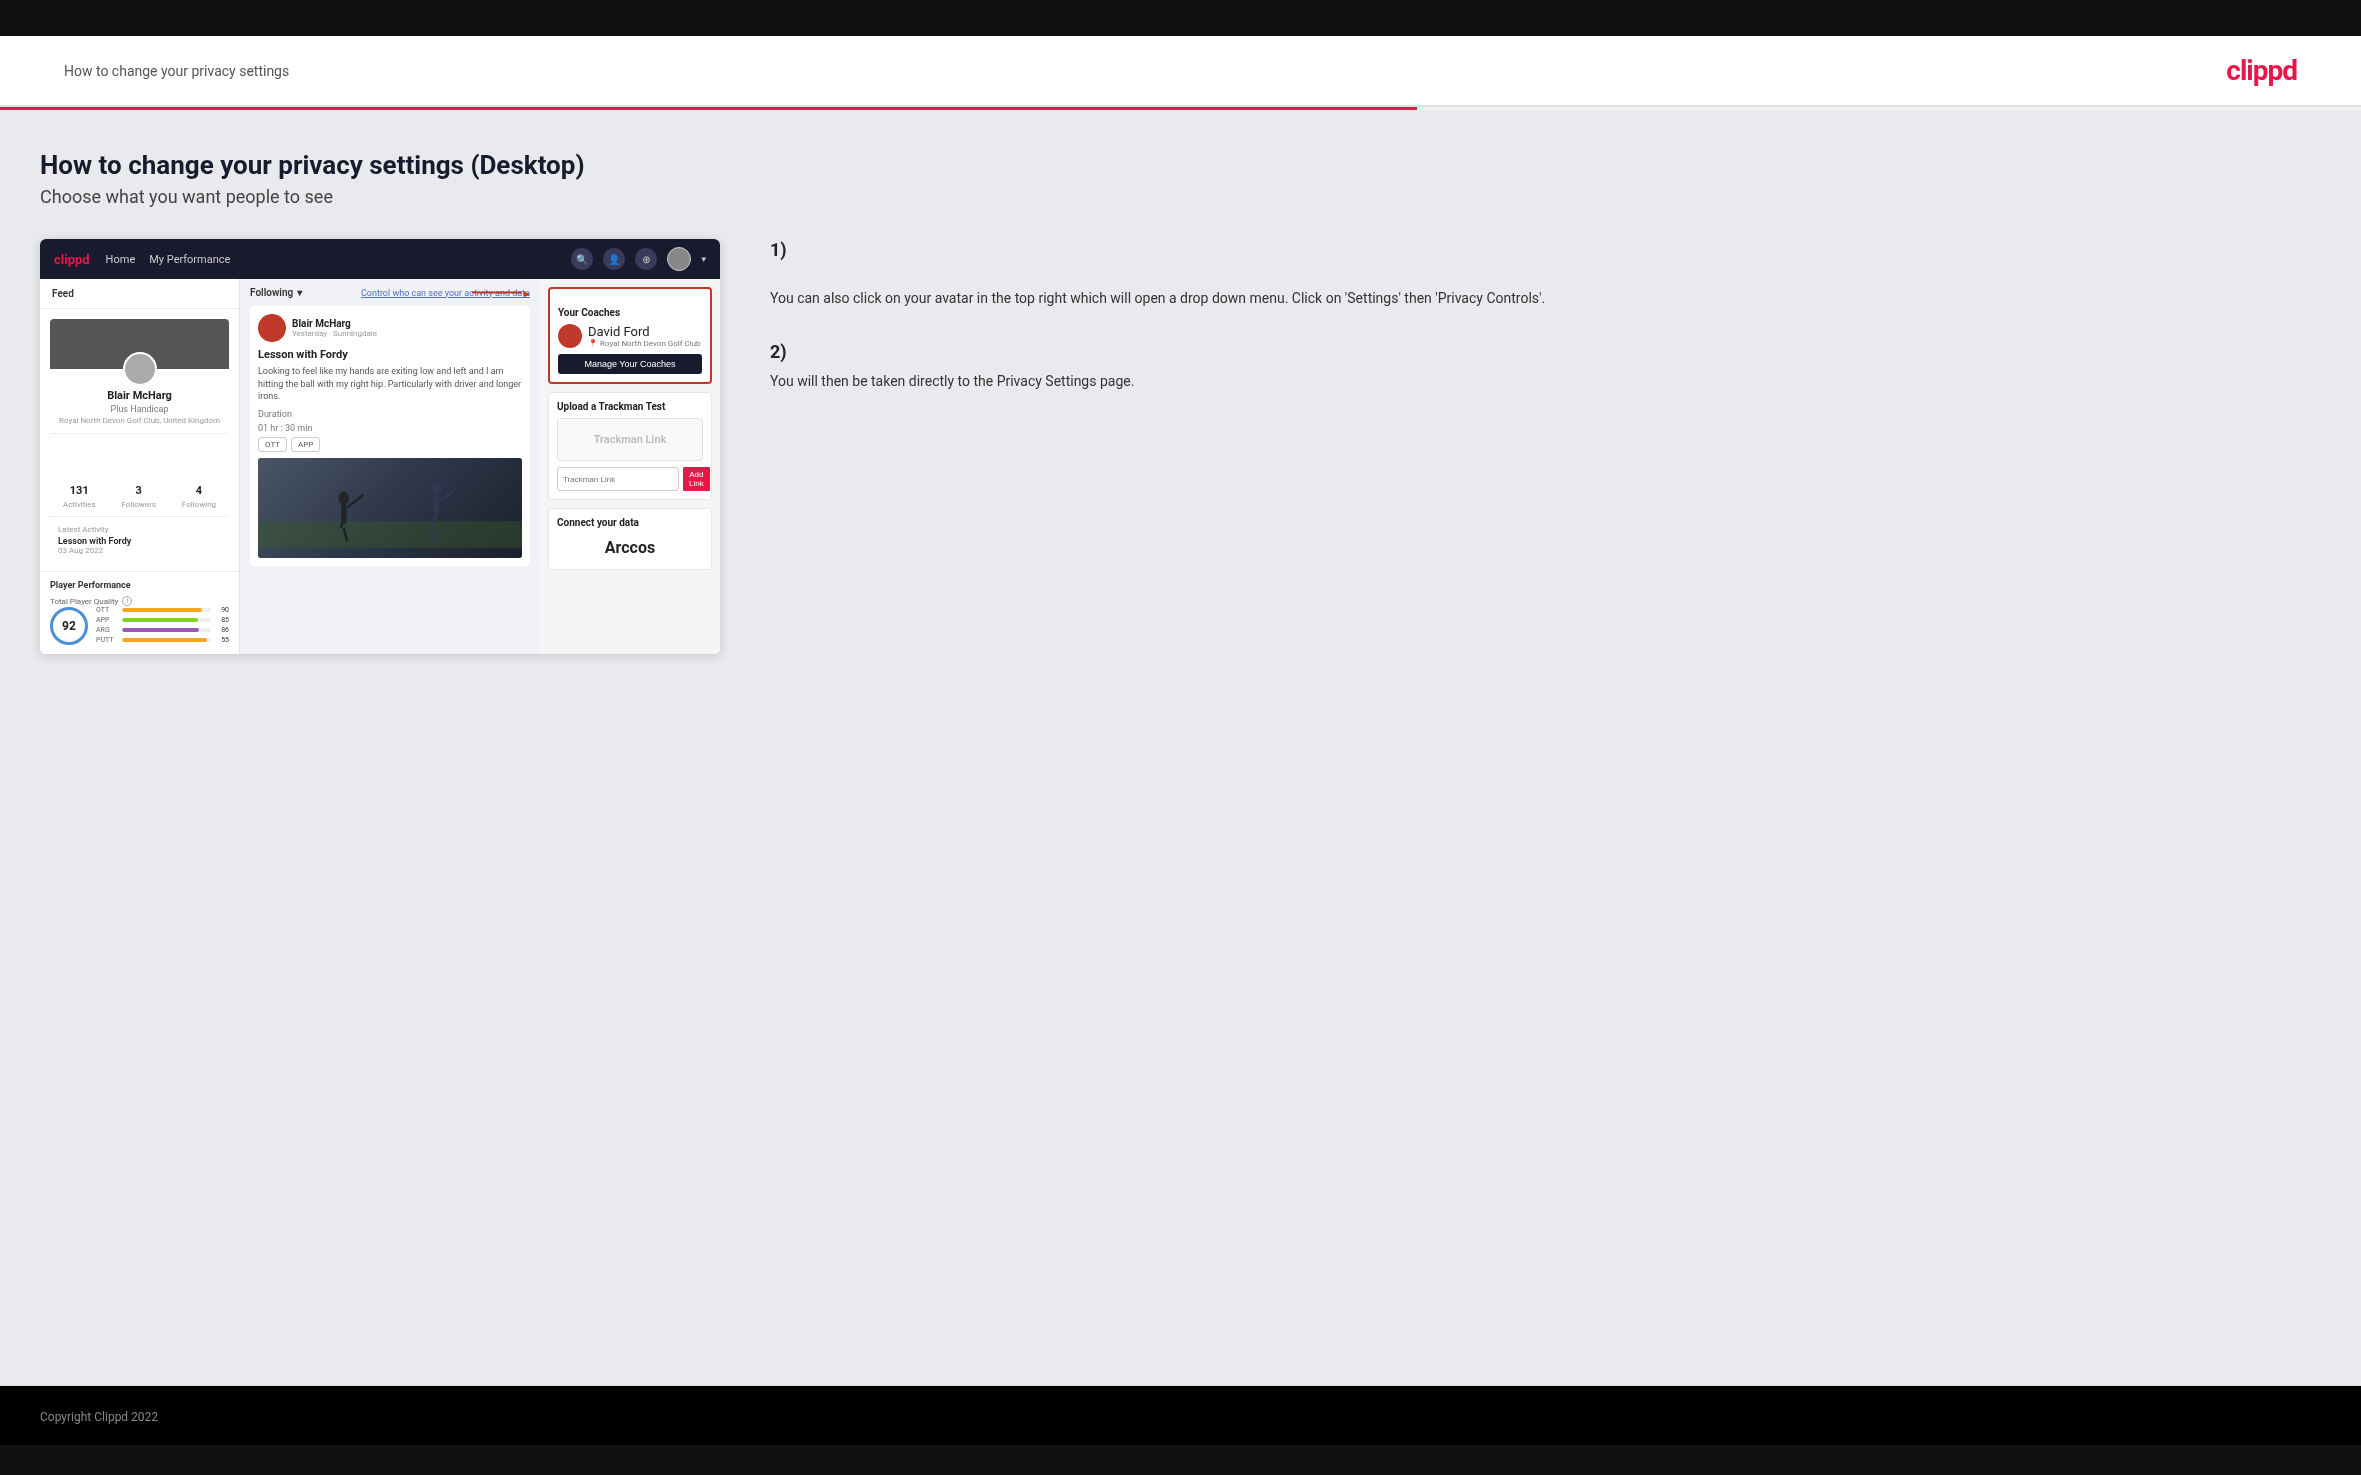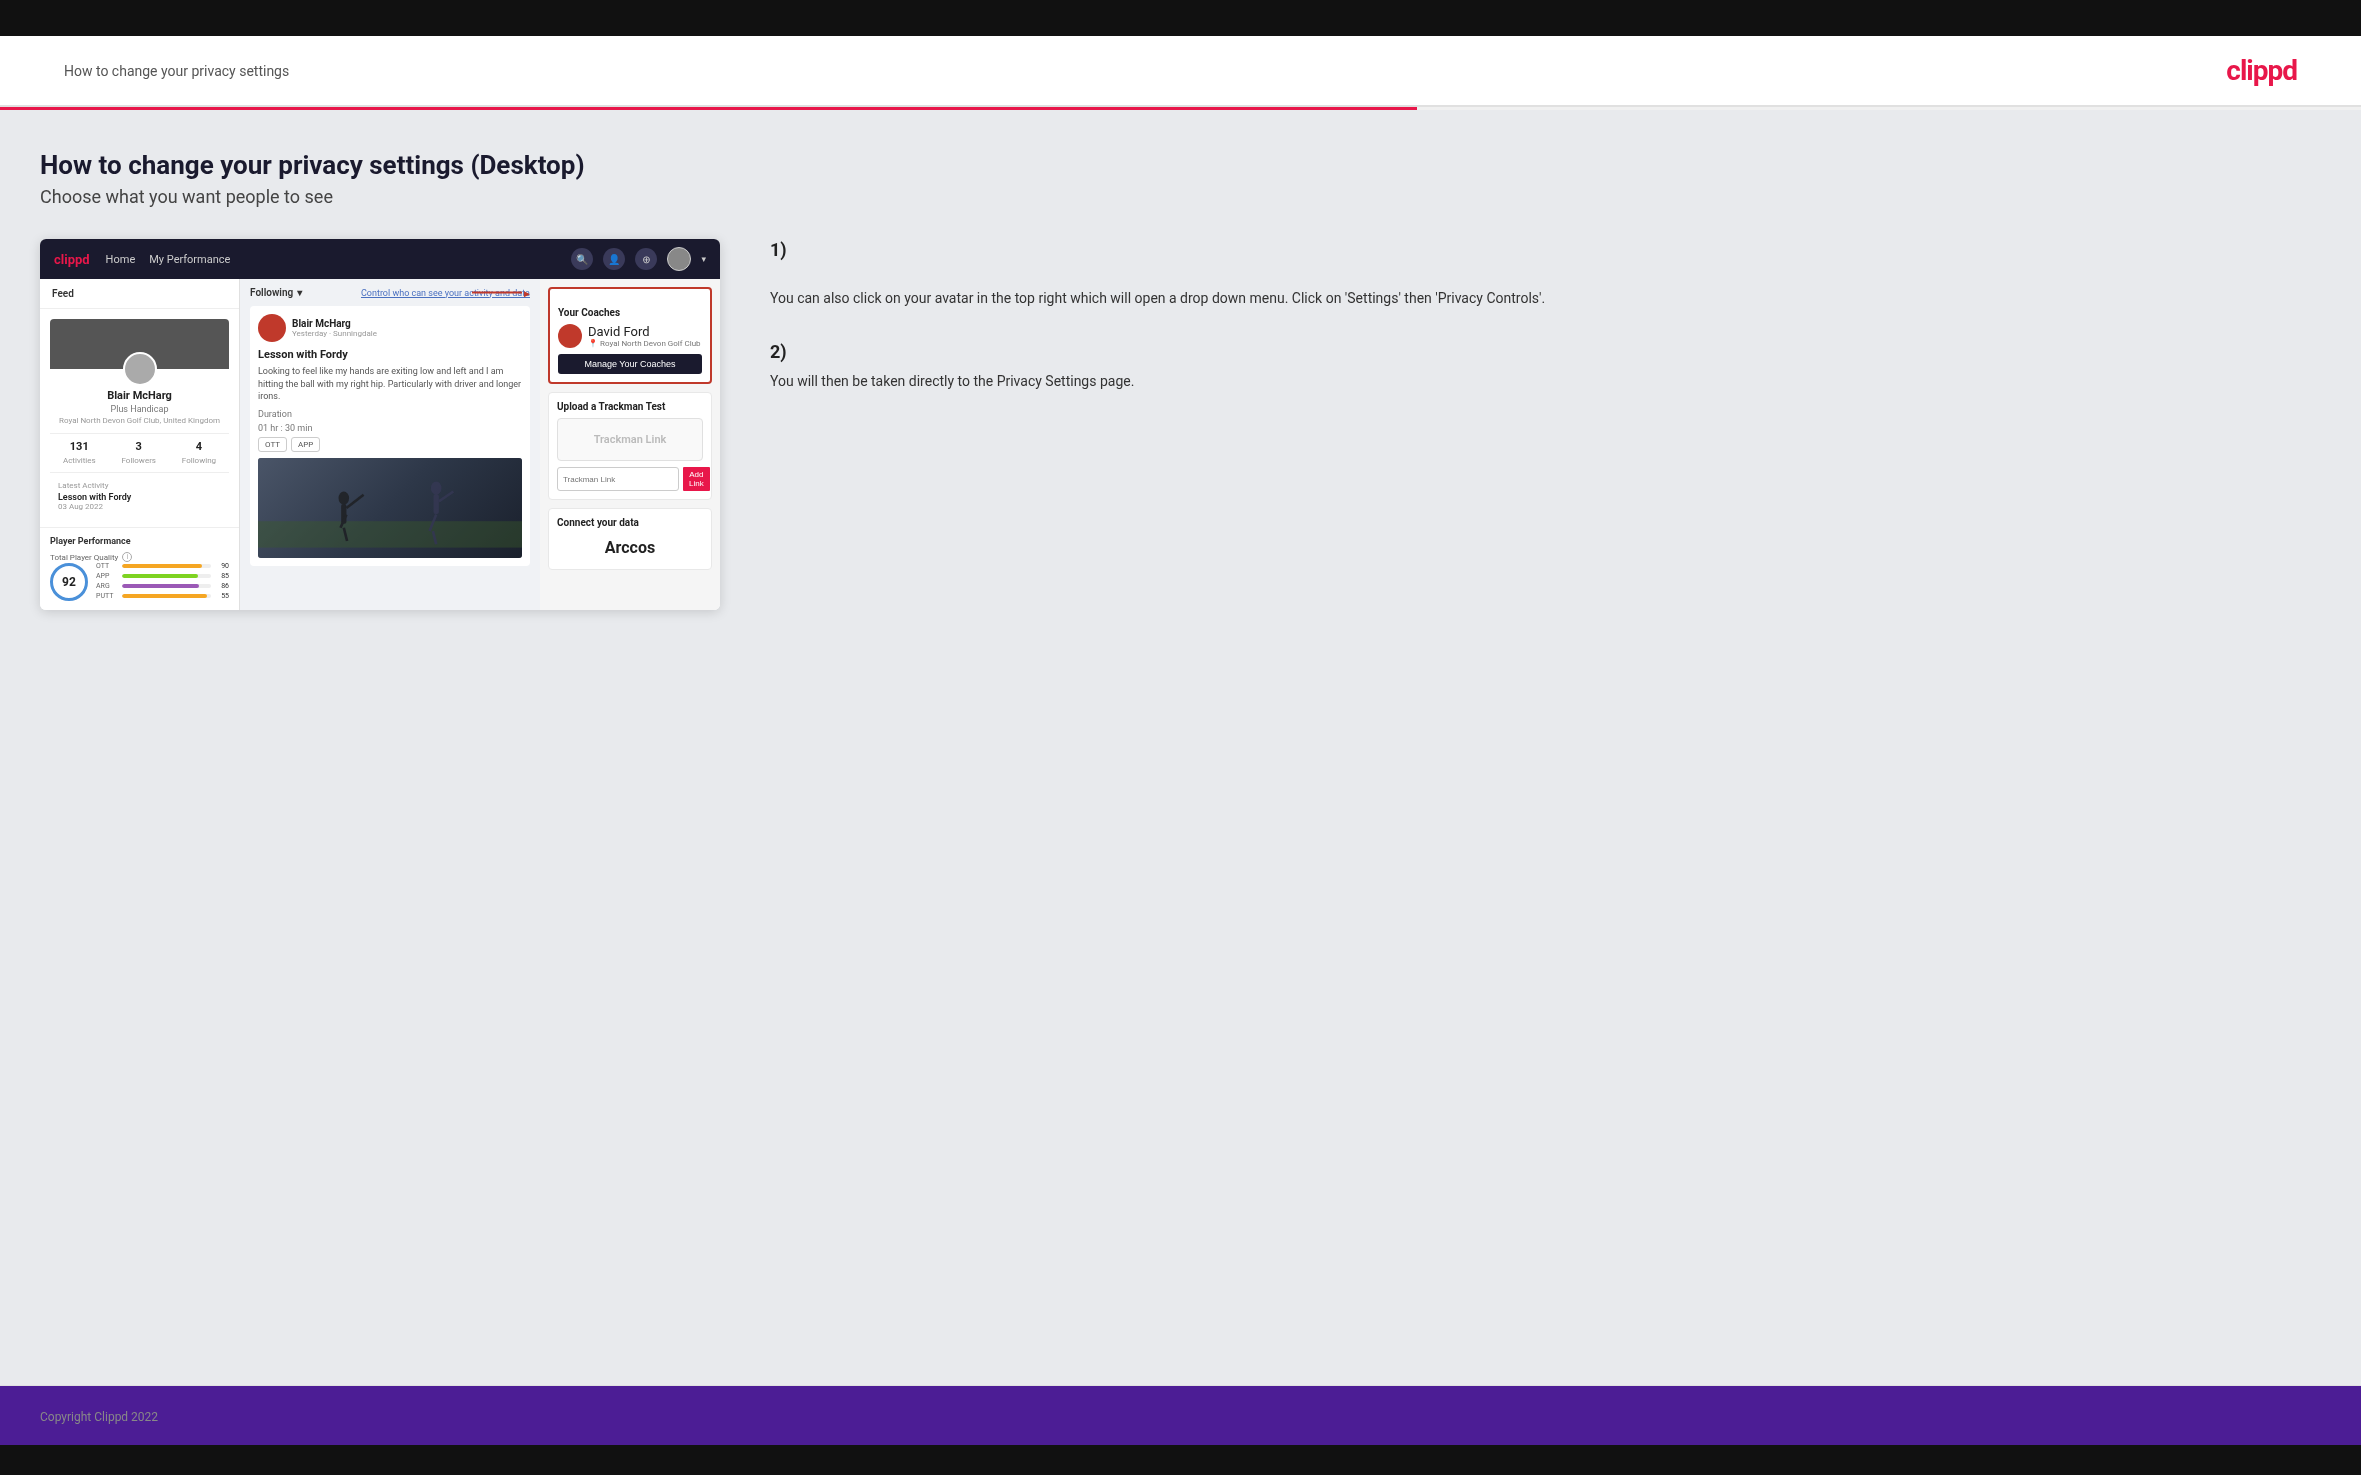--- a/index.html
+++ b/index.html
@@ -195,20 +195,21 @@
       margin-bottom: 8px;
     }
     .stat-item {
       text-align: center;
     }
     .stat-num {
       font-size: 11px;
       font-weight: 700;
       color: #222;
       display: block;
+      margin-top: 44px;
     }
     .stat-label {
       font-size: 8px;
       color: #999;
     }
     .latest-activity-label {
       font-size: 8px;
       color: #999;
       text-align: left;
       margin-bottom: 2px;
@@ -516,21 +517,21 @@
       margin-bottom: 8px;
     }
     .instruction-text {
       font-size: 14px;
       color: #333;
       line-height: 1.6;
     }
 
     
     .page-footer {
-      background: #4c1d95;
+      background: #000000;
       padding: 20px 40px;
       border-top: 1px solid #e0e0e0;
     }
     .footer-copyright {
       font-size: 12px;
       color: #888;
     }
 
     
     .bottom-bar {

